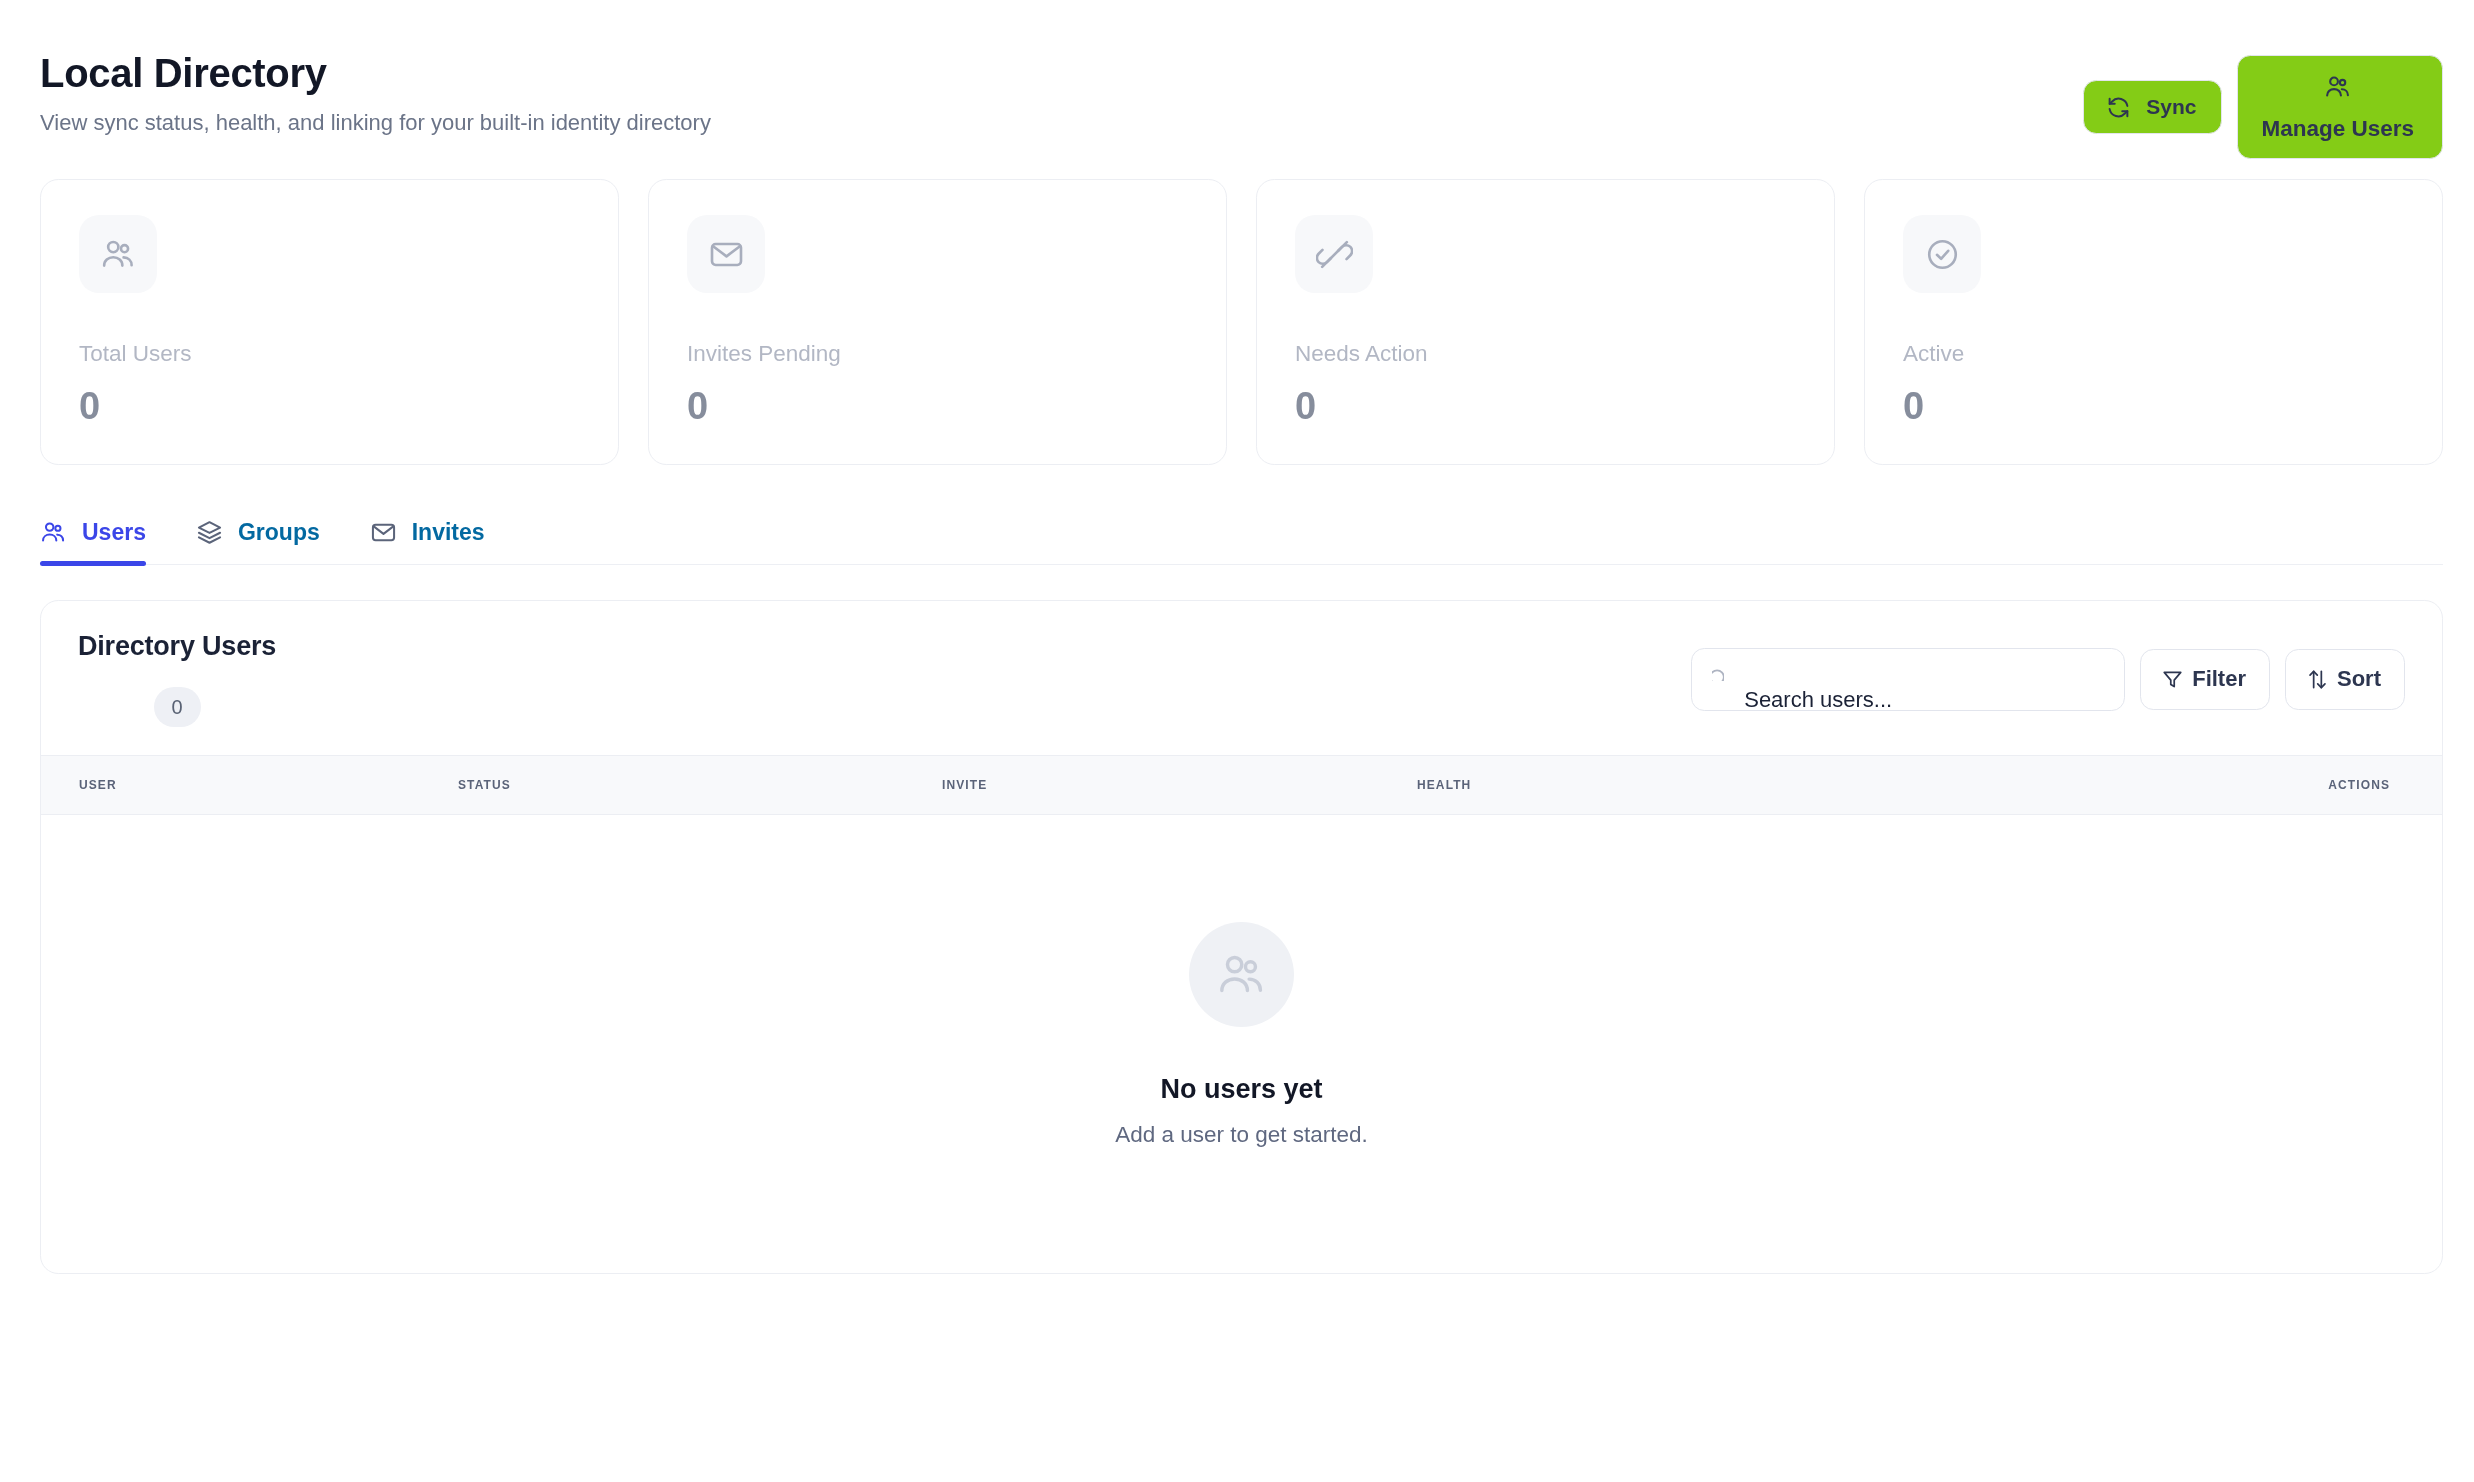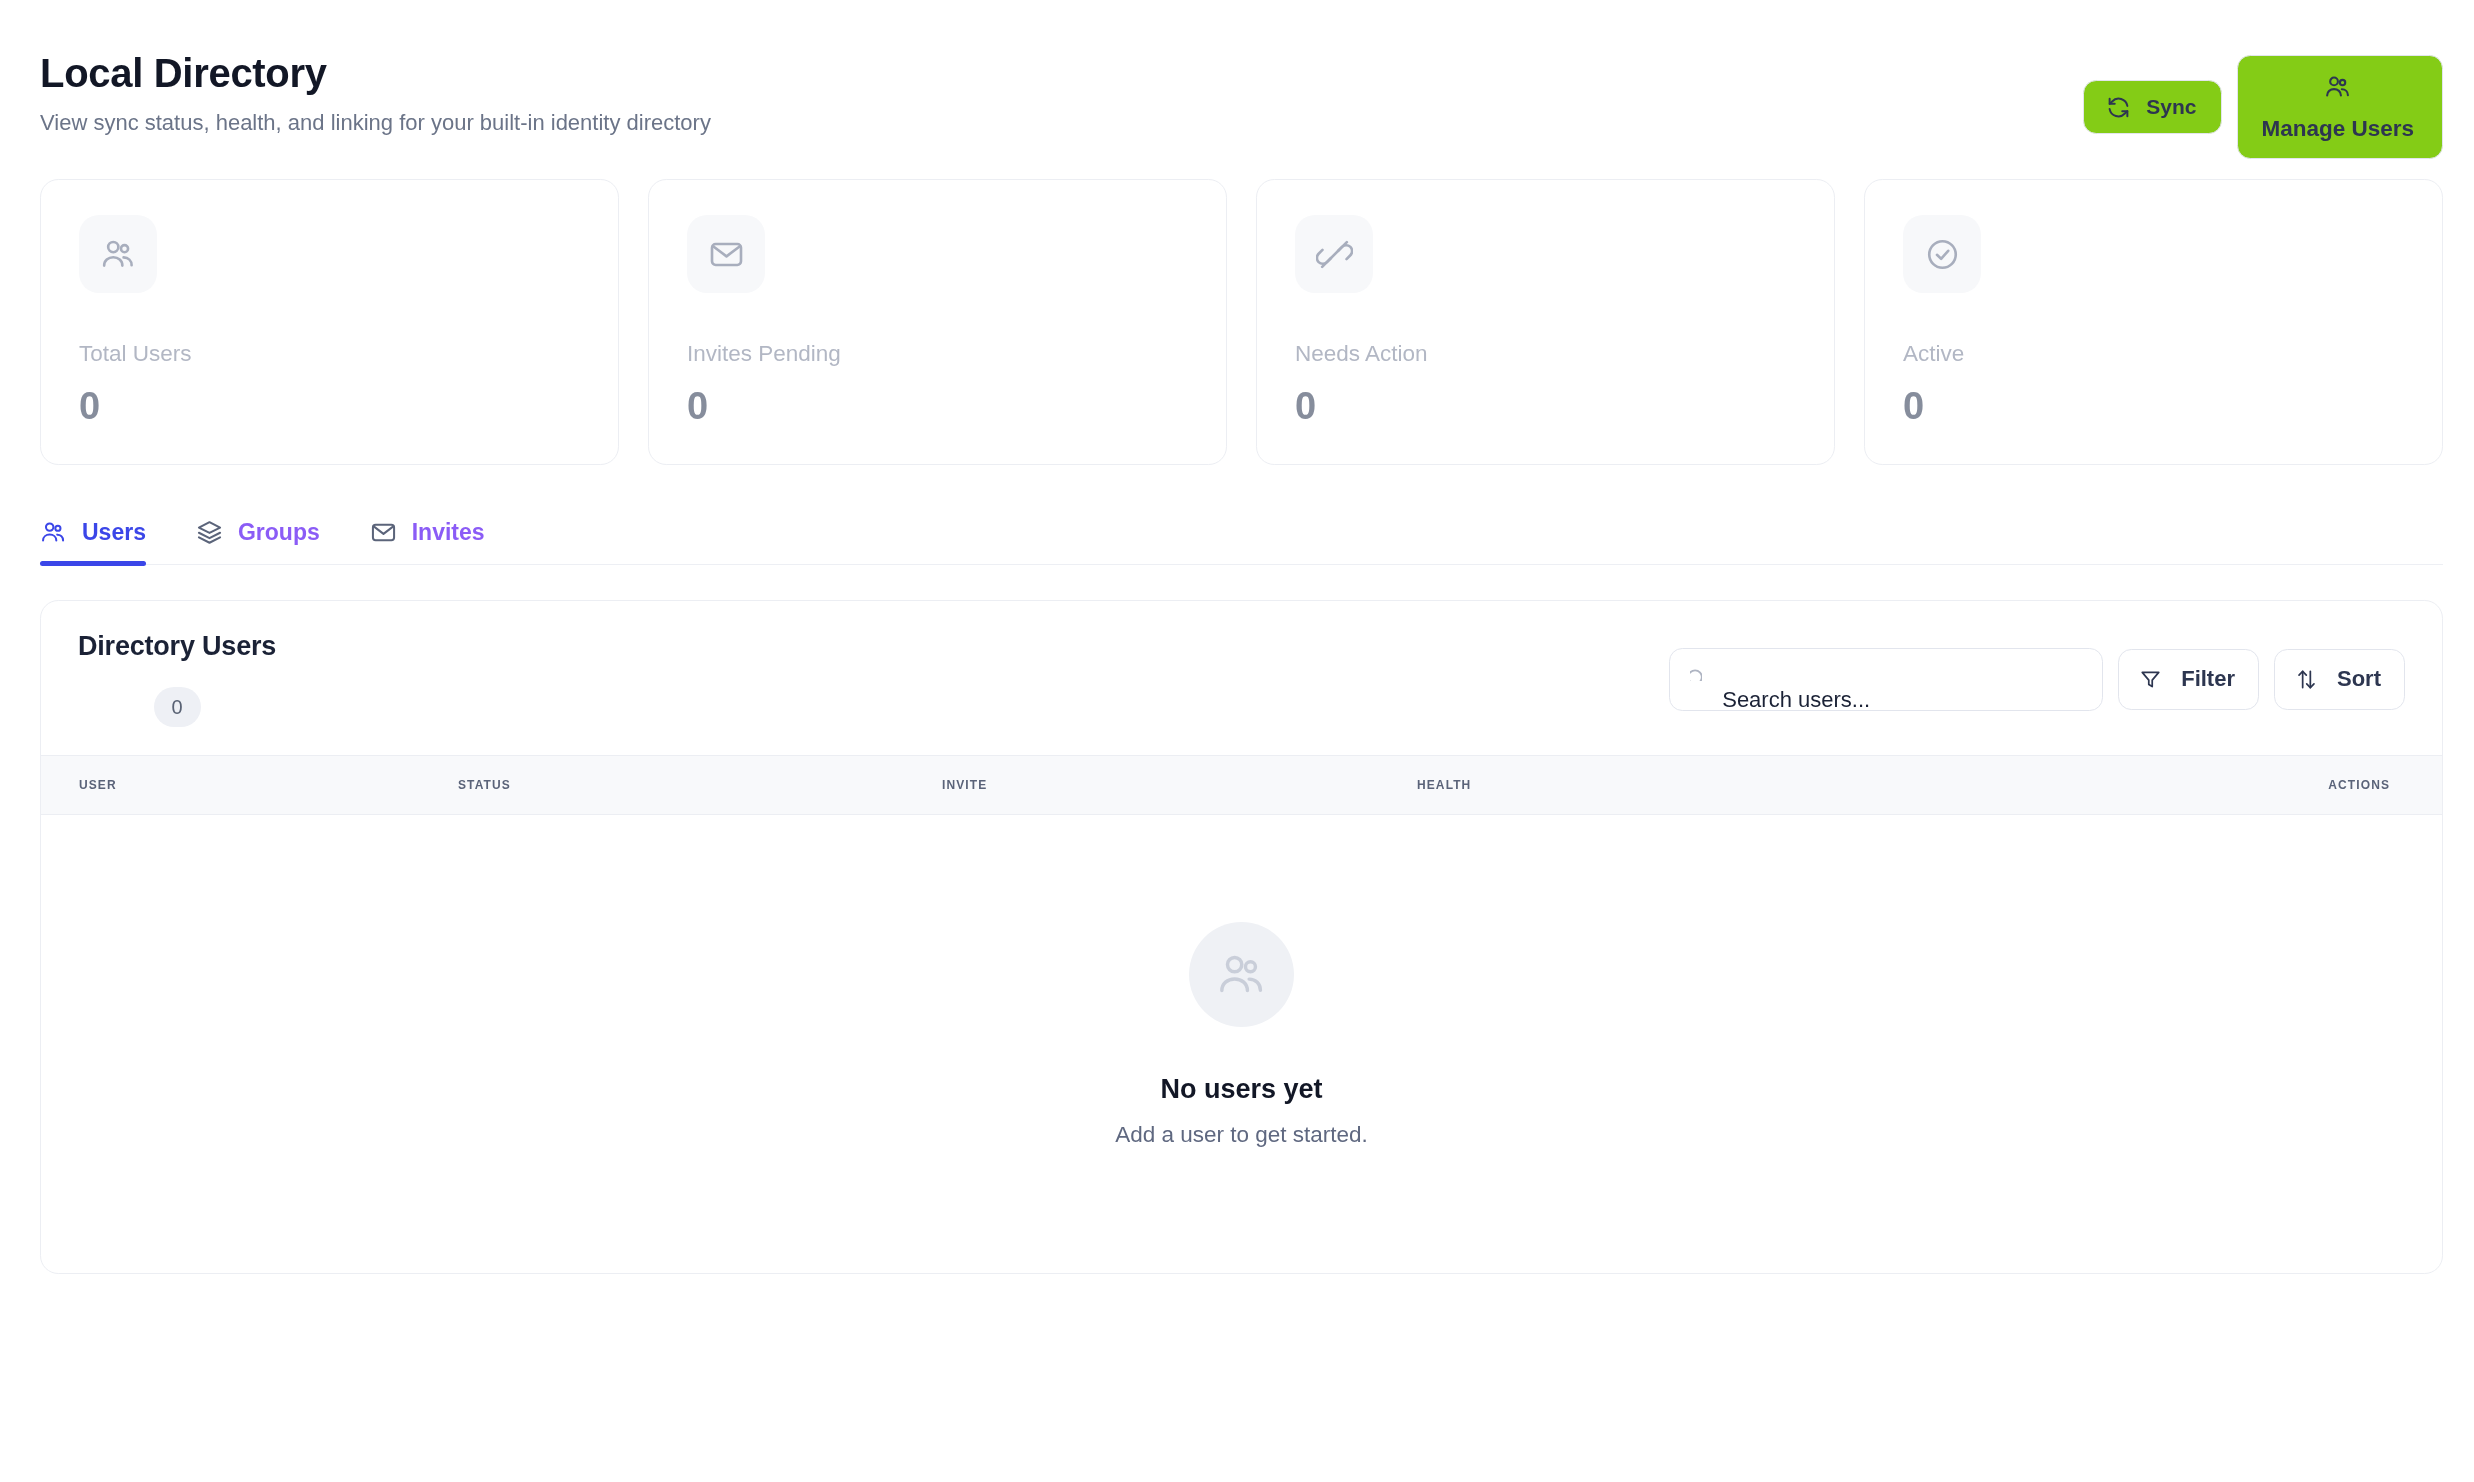--- a/index.html
+++ b/index.html
@@ -52,21 +52,21 @@
   }
 
   
   .tabs {
     display: flex; align-items: flex-end; gap: 0;
     margin-top: 47px; border-bottom: 1.7px solid #edeff4;
   }
   .tab {
     display: inline-flex; align-items: center; gap: 15px;
     padding: 6.7px 25px 18.3px 25px; cursor: pointer; position: relative;
-    font-size: 23px; font-weight: 600; color: #8b5cf6; background: none; border: none;
+    font-size: 23px; font-weight: 600; color: #0369a1; background: none; border: none;
     font-family: inherit;
   }
   .tab:first-child { padding-left: 0; margin-left: 0; }
   .tab.active { color: #3b46e8; }
   .tab.active::after {
     content: ""; position: absolute; left: 0; right: 25px; bottom: -1.7px;
     height: 5px; background: #3b46e8; border-radius: 2.5px;
   }
   .tab svg { display: block; flex: none; }
 
@@ -94,21 +94,21 @@
   }
   .search-icon-frag {
     position: absolute; left: 20px; top: 20px;
     width: 11.7px; height: 11.7px; overflow: hidden;
   }
   .search-text {
     position: absolute; left: 52px; top: 38px;
     font-size: 22px; color: #1b2236; white-space: nowrap;
   }
   .icon-btn {
-    display: inline-flex; align-items: center; gap: 19px;
+    display: inline-flex; align-items: center; gap: 8px;
     border: 1.3px solid #e2e5ed; background: #fff; border-radius: 13.3px;
     padding: 16.7px 23px 16.7px 20px; cursor: pointer;
     color: #2d3650; font-size: 22px; font-weight: 600; font-family: inherit;
   }
   .icon-btn svg { display: block; flex: none; }
 
   
   .table-head {
     display: flex; align-items: center; background: #f8f9fb;
     border-top: 1.3px solid #eceef3; border-bottom: 1.3px solid #eceef3;

